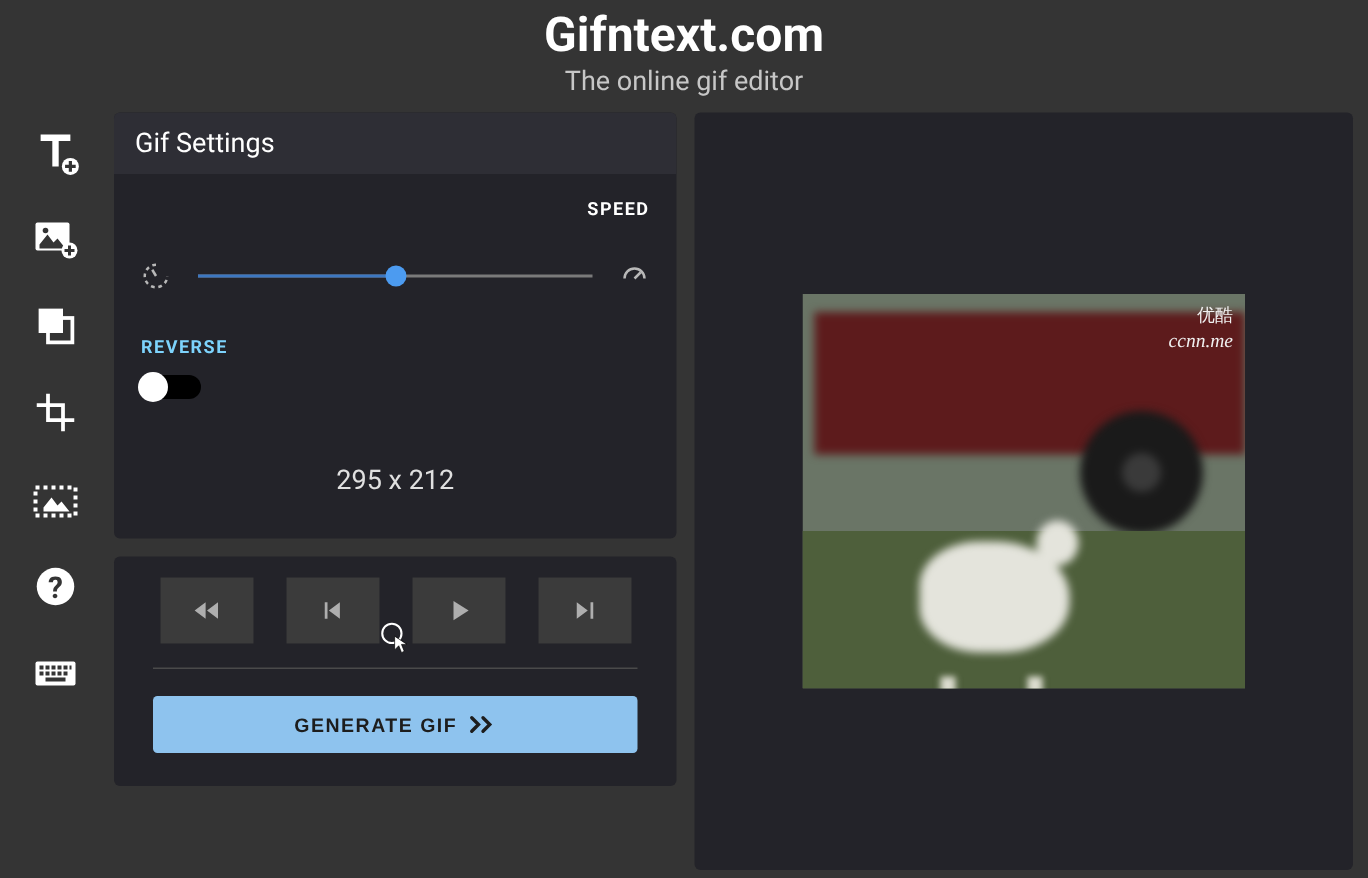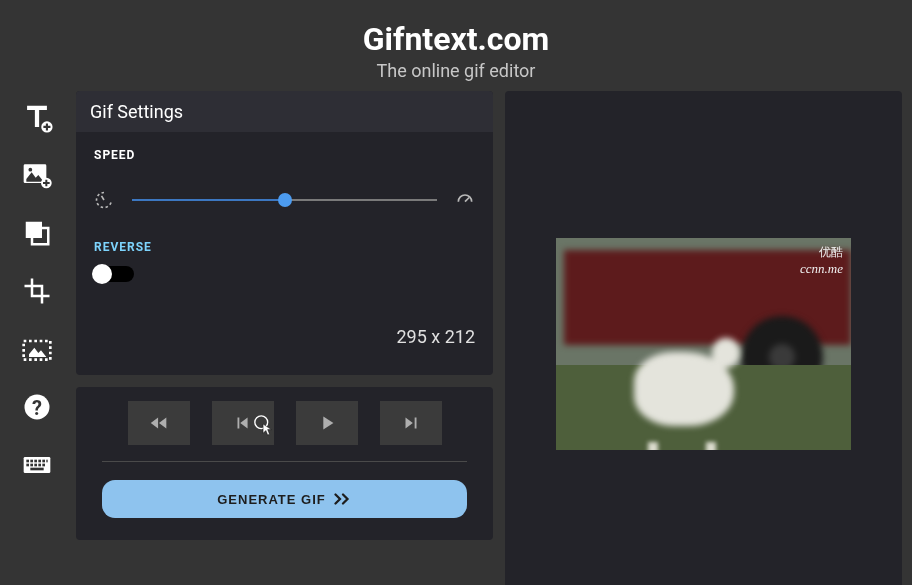--- a/index.html
+++ b/index.html
@@ -6,21 +6,21 @@
   body {
     background: #343434;
     font-family: -apple-system, BlinkMacSystemFont, "Segoe UI", Roboto, sans-serif;
     color: #ffffff;
     width: 912px;
     height: 585px;
     overflow: hidden;
   }
   .header {
     text-align: center;
-    padding-top: 20px;
+    padding-top: 4px;
   }
   .site-title {
     font-size: 32px;
     font-weight: 700;
     color: #ffffff;
   }
   .subtitle {
     font-size: 18px;
     color: #c7c7c7;
     margin-top: 2px;
@@ -42,41 +42,41 @@
     width: 44px;
     height: 44px;
     display: flex;
     align-items: center;
     justify-content: center;
     cursor: pointer;
     color: #fff;
   }
   .tool-btn svg { fill: #fff; }
   .left-col {
-    width: 417px;
+    width: 375px;
     display: flex;
     flex-direction: column;
     gap: 12px;
   }
   .panel {
     background: #232329;
     border-radius: 4px;
     overflow: hidden;
   }
   .panel-header {
     background: #2e2e35;
     padding: 10px 14px;
     font-size: 18px;
     font-weight: 400;
   }
   .panel-body {
     padding: 16px 18px 28px 18px;
   }
   .section-label {
-    text-align: left;
+    text-align: right;
     font-size: 12px;
     letter-spacing: 1px;
     font-weight: 700;
     color: #fff;
     margin-bottom: 28px;
   }
   .slider-row {
     display: flex;
     align-items: center;
     gap: 18px;
@@ -139,21 +139,21 @@
   .toggle-knob {
     width: 20px;
     height: 20px;
     background: #fff;
     border-radius: 50%;
     position: absolute;
     left: -2px;
     top: -2px;
   }
   .dimensions {
-    text-align: right;
+    text-align: center;
     font-size: 18px;
     color: #e0e0e0;
     margin-top: 44px;
   }
   .controls-panel {
     background: #232329;
     border-radius: 4px;
     padding: 14px 26px 22px 26px;
   }
   .playback-row {
@@ -176,39 +176,39 @@
   .generate-btn {
     margin-top: 18px;
     width: 100%;
     height: 38px;
     background: #8ec3ee;
     color: #1d1d1d;
     font-weight: 700;
     font-size: 13px;
     letter-spacing: 1px;
     border: none;
-    border-radius: 13px;
+    border-radius: 3px;
     cursor: pointer;
     display: flex;
     align-items: center;
     justify-content: center;
     gap: 8px;
   }
   .preview {
     flex: 1;
     background: #232329;
     border-radius: 4px;
     display: flex;
     align-items: center;
     justify-content: center;
     height: 505px;
   }
   .gif-frame {
     width: 295px;
-    height: 212px;
+    height: 263px;
     position: relative;
     overflow: hidden;
   }
   .sky { position:absolute; inset:0; background:#6a7566; }
   .grass { position:absolute; left:0; right:0; bottom:0; height:40%; background:#4e5f3b; }
   .wagon { position:absolute; top:12px; left:8px; right:0; height:95px; background:#5d1b1c; filter:blur(3px); }
   .wheel { position:absolute; top:78px; right:28px; width:82px; height:82px; background:#1a1a1a; border-radius:50%; filter:blur(3px); }
   .wheel::after { content:""; position:absolute; inset:28px; background:#3a3a3a; border-radius:50%; }
   .goat { position:absolute; bottom:24px; left:78px; width:100px; height:74px; background:#e4e4dc; border-radius:40% 50% 45% 40%; filter:blur(3px); }
   .goat::after { content:""; position:absolute; top:-14px; right:-6px; width:28px; height:30px; background:#e4e4dc; border-radius:50%; }

